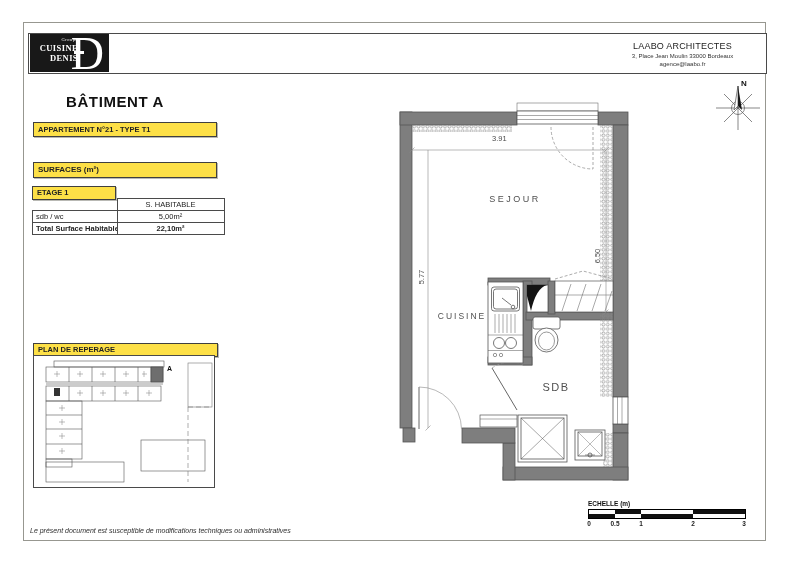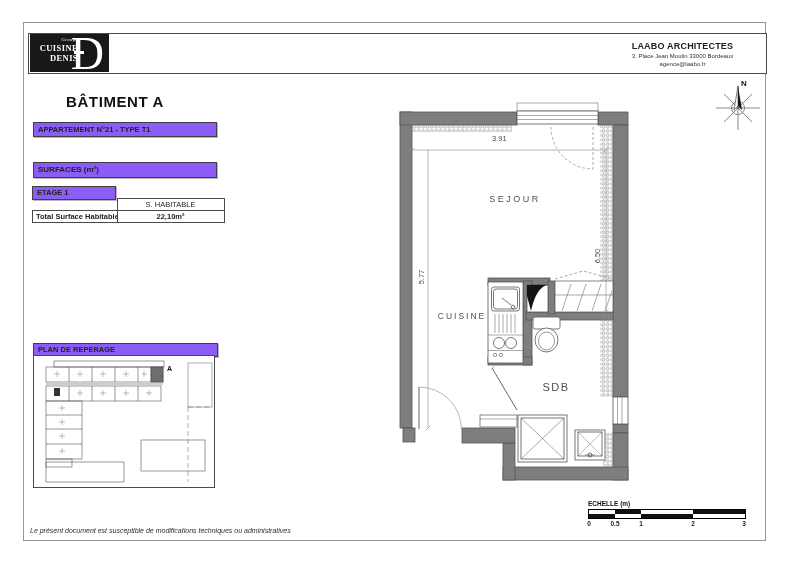--- a/index.html
+++ b/index.html
@@ -17,26 +17,26 @@
   .logo-box { left:30px; top:34px; width:79px; height:38px; background:#181818; color:#fff; overflow:hidden; }
   .logo-text { position:absolute; left:2px; top:4px; width:46px; text-align:right;
                font-family:"Liberation Serif", serif; line-height:1; }
   .logo-groupe { font-size:4.5px; letter-spacing:.5px; display:block; margin-bottom:1px; }
   .logo-l1, .logo-l2 { font-size:8.5px; font-weight:bold; letter-spacing:.4px; display:block; margin-top:1.5px; }
   .logo-monogram { position:absolute; right:5px; top:-3px; font-family:"Liberation Serif", serif;
                    font-size:46px; line-height:46px; font-weight:normal; }
   .logo-crossbar { position:absolute; right:25px; top:17px; width:10px; height:2.5px; background:#fff; }
 
   .architect { left:600px; top:40px; width:165px; text-align:center; line-height:1.35; }
-  .architect-name { font-size:9px; font-weight:bold; letter-spacing:.2px; }
+  .architect-name { font-size:9px; font-weight:normal; letter-spacing:.2px; }
   .architect-address, .architect-email { font-size:6px; color:#333; }
 
   
   .building-title { left:66px; top:93px; font-size:15px; font-weight:bold; letter-spacing:.6px; color:#111; }
-  .label-box { border:1px solid #3f3f3f; background:#8b5cf6; font-weight:bold; box-shadow:1px 1px 0 #b9b9b4; }
+  .label-box { border:1px solid #3f3f3f; background:#fde047; font-weight:bold; box-shadow:1px 1px 0 #b9b9b4; }
   .apt-box   { left:33px; top:122px; width:178px; height:13px; line-height:13px; font-size:7.5px; padding-left:4px; }
   .surf-box  { left:33px; top:162px; width:178px; height:14px; line-height:14px; font-size:8px;  padding-left:4px; }
   .etage-box { left:32px; top:186px; width:78px;  height:12px; line-height:12px; font-size:7.5px; padding-left:4px; }
 
   table.surfaces { left:32px; top:198px; width:181px; border-collapse:collapse; font-size:7.5px; table-layout:fixed; }
   table.surfaces td { border:1px solid #4a4a4a; height:11px; padding:0 3px; overflow:hidden; white-space:nowrap; }
   table.surfaces td.blank { border:none; }
   table.surfaces td.val { text-align:center; }
   table.surfaces tr.total td { border-width:1.5px; font-weight:bold; }
   td.c1 { width:78px; } td.c2 { width:100px; }
@@ -118,20 +118,24 @@
 <div class="abs building-title">BÂTIMENT A</div>
 <div class="abs label-box apt-box">APPARTEMENT N°21 - TYPE T1</div>
 <div class="abs label-box surf-box">SURFACES (m²)</div>
 <div class="abs label-box etage-box">ETAGE 1</div>
 
 <table class="abs surfaces">
   <tbody>
       <tr>
     <td class="c1 blank"></td>
     <td class="c2 shead">S. HABITABLE</td>
+  </tr>
+  <tr>
+    <td class="c1">sdb / wc</td>
+    <td class="c2 val">5,00m²</td>
   </tr>
   <tr class="total">
     <td class="c1">Total Surface Habitable</td>
     <td class="c2 val">22,10m²</td>
   </tr>
 </tbody>
   </table>
 
 <div class="abs label-box siteplan-title">PLAN DE REPERAGE</div>
 <div class="abs siteplan-box">

